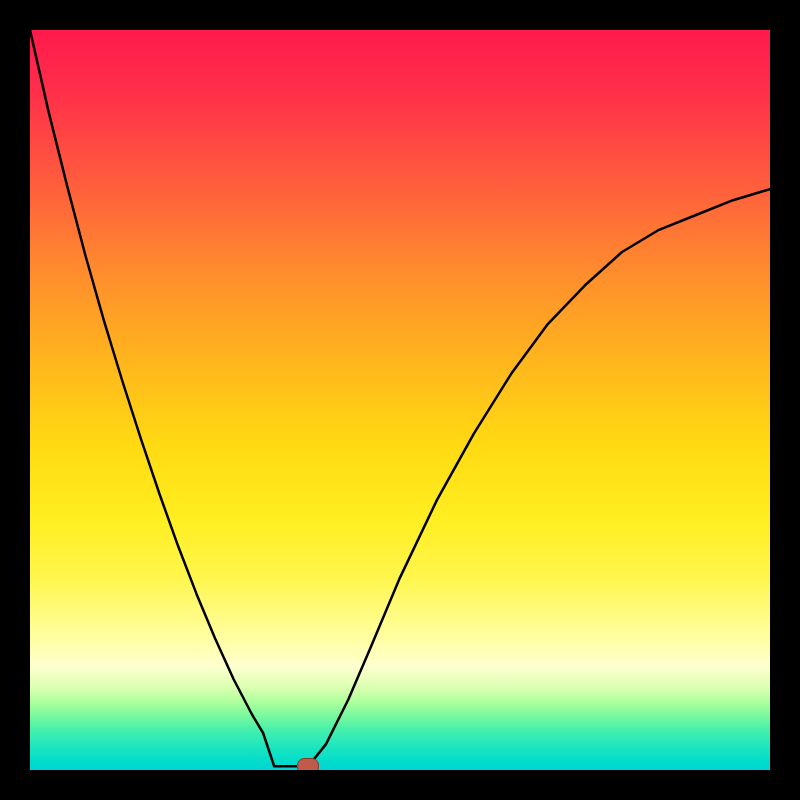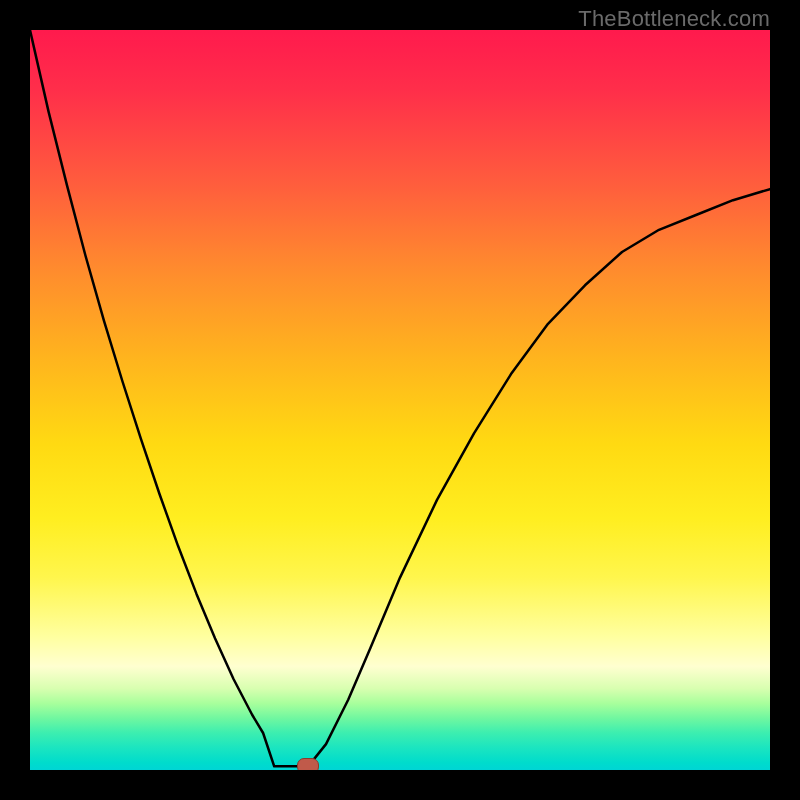--- a/index.html
+++ b/index.html
@@ -72,21 +72,20 @@
     border-radius: 7px;
     background: #c05a4a;
     border: 1px solid #8a3a2e;
     transform: translate(-50%, -50%);
   }
 </style>
 </head>
 <body>
 
 <div class="frame">
-  <div class="watermark">TheBottleneck.com</div>
 
   <div class="plot-area">
     <div class="gradient"></div>
     <svg class="curve-svg" viewBox="0 0 740 740" preserveAspectRatio="none">
       <path id="curve-path" fill="none" stroke="#000" stroke-width="2.5" stroke-linecap="round" stroke-linejoin="round" d="M 0.0 0.0 L 18.5 81.4 L 37.0 155.4 L 55.5 225.7 L 74.0 290.8 L 92.5 351.5 L 111.0 409.2 L 129.5 464.0 L 148.0 515.8 L 166.5 563.9 L 185.0 608.3 L 203.5 649.0 L 222.0 684.5 L 233.1 703.0 L 244.2 736.3 L 277.5 736.3 L 281.2 732.6 L 296.0 714.1 L 318.2 669.7 L 340.4 617.9 L 370.0 547.6 L 407.0 469.9 L 444.0 403.3 L 481.0 344.1 L 518.0 293.8 L 555.0 255.3 L 592.0 222.0 L 629.0 199.8 L 666.0 185.0 L 703.0 170.2 L 740.0 159.1 "></path>
     </svg>
     <div id="marker" class="marker" style="left: 277.5px; top: 736.3px;"></div>
   </div>
 </div>
 

